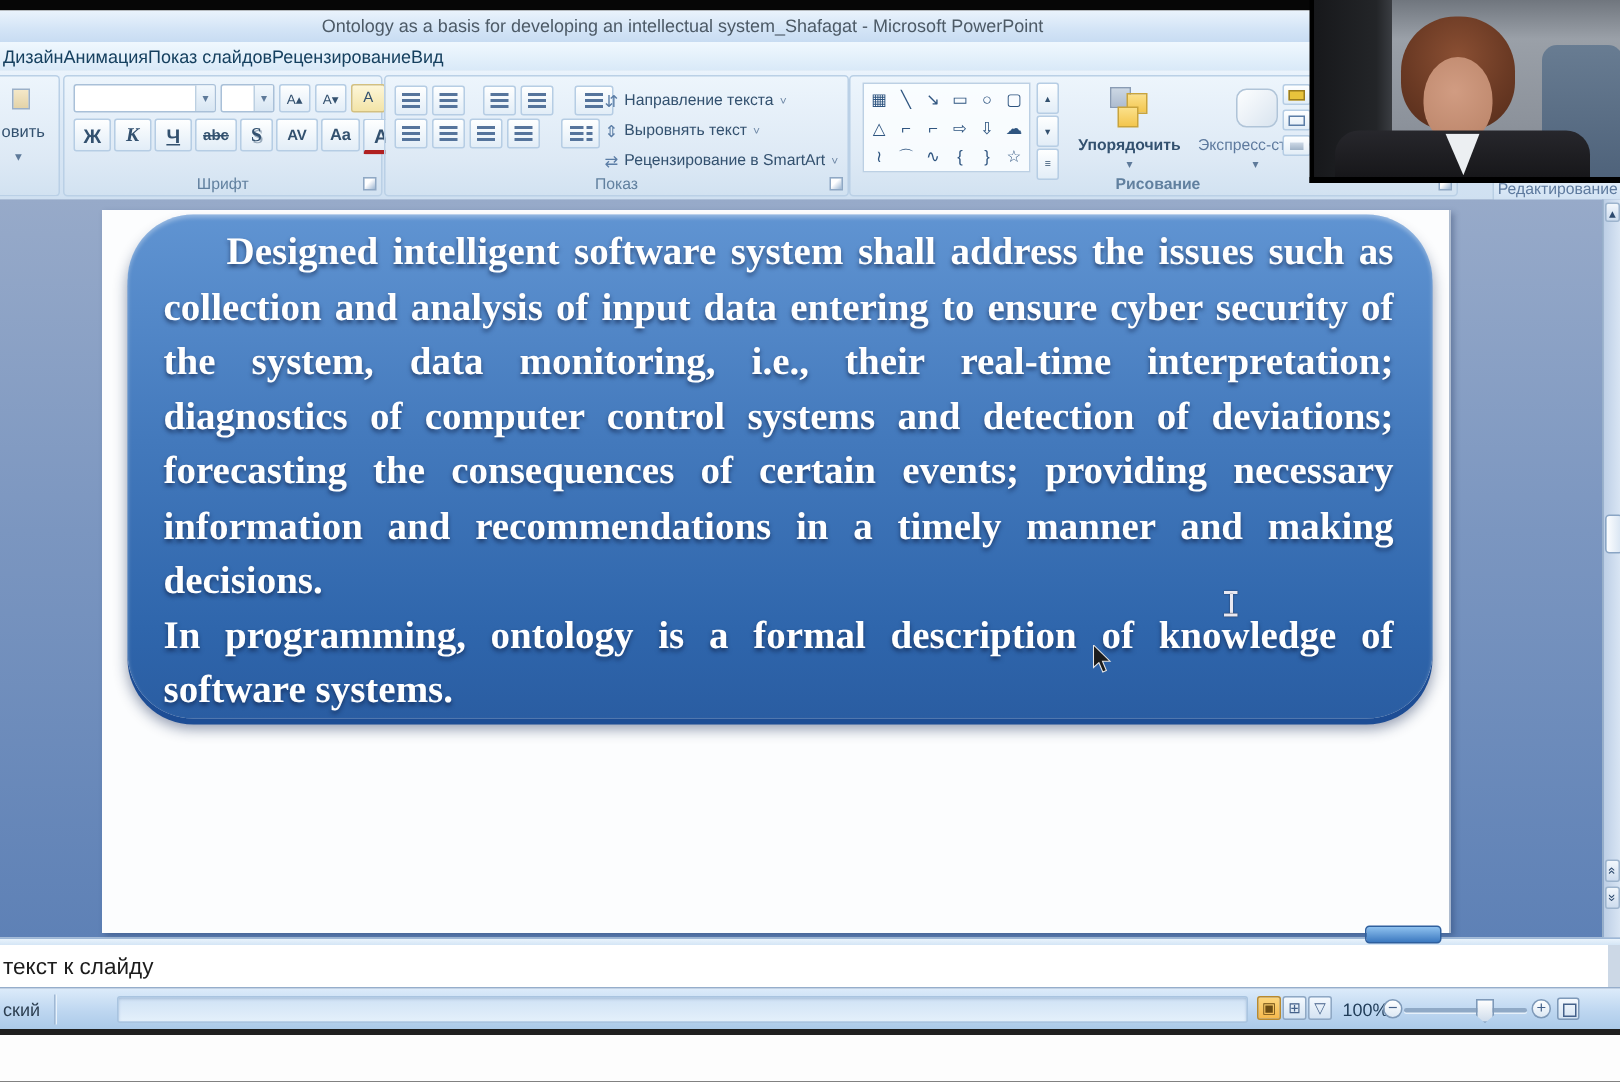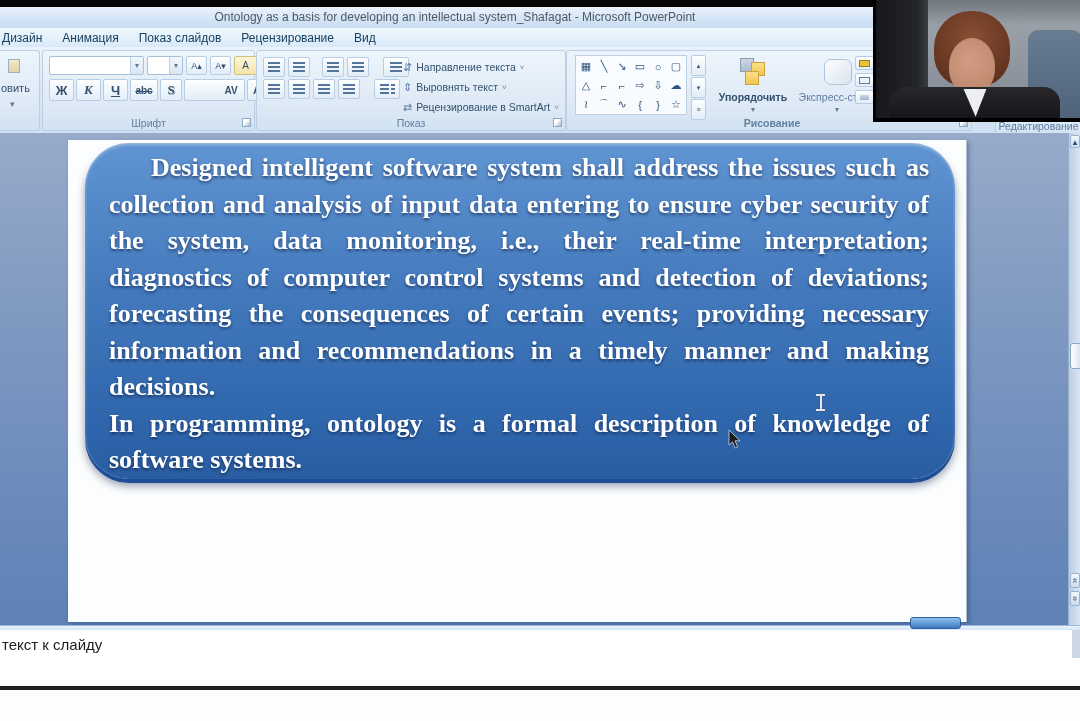--- a/index.html
+++ b/index.html
@@ -11,21 +11,21 @@
   .top-strip{left:0;top:0;width:1080px;height:7px;background:#060606;}
   .titlebar{left:0;top:7px;width:1080px;height:21px;
             background:linear-gradient(180deg,#eaf3fc,#d3e4f6 60%,#c8dcf2);
             border-bottom:1px solid #b9cfe6;}
   .titlebar span{display:block;width:910px;text-align:center;font-size:12px;color:#4d5a66;line-height:21px;}
 
   
   .tabrow{left:0;top:28px;width:1080px;height:19px;
           background:linear-gradient(180deg,#f0f8fe,#d9e9f8);
           border-bottom:1px solid #c2d7ec;display:flex;align-items:center;}
-  .tab{font-size:12px;color:#16405f;margin-left:20px;white-space:nowrap;cursor:default;}
+  .tab{font-size:12px;color:#16405f;white-space:nowrap;cursor:default;}
   .tab:first-child{margin-left:2px;}
 
   
   .ribbon{left:0;top:47px;width:1080px;height:86px;
           background:linear-gradient(180deg,#eaf3fc 0%,#dcea f7 40%,#d3e3f3 100%);
           background:linear-gradient(180deg,#eaf3fc 0%,#dce9f6 40%,#cfe0f1 100%);
           border-bottom:1px solid #9db5d1;}
   .rgroup{position:absolute;top:3px;height:79px;border:1px solid #bad0e6;border-radius:3px;
           background:linear-gradient(180deg,#edf5fc,#dde9f5 70%,#d2e2f1);}
   .glabel{position:absolute;bottom:1px;left:0;width:100%;text-align:center;
@@ -166,21 +166,21 @@
         <div class="rbtn" style="width:19px;height:17px;font-size:9px;">A▴</div>
         <div class="rbtn" style="width:19px;height:17px;font-size:9px;">A▾</div>
         <div class="rbtn" style="width:21px;height:17px;font-size:10px;background:linear-gradient(#fdf6d8,#f3e4a8);border-color:#d3c080;">A</div>
       </div>
       <div style="position:absolute;left:6px;top:28px;display:flex;gap:2px;">
         <div class="rbtn lettbtn">Ж</div>
         <div class="rbtn lettbtn" style="font-style:italic;font-family:'Liberation Serif',serif;">К</div>
         <div class="rbtn lettbtn" style="text-decoration:underline;">Ч</div>
         <div class="rbtn lettbtn" style="width:26px;font-size:10px;text-decoration:line-through;">abc</div>
         <div class="rbtn lettbtn" style="width:20px;font-family:'Liberation Serif',serif;text-shadow:1px 1px 0 #9ab;">S</div>
-        <div class="rbtn lettbtn" style="width:26px;font-size:10px;padding-left:33px;">AV</div>
+        <div class="rbtn lettbtn" style="width:26px;font-size:10px;">AV</div>
         <div class="rbtn lettbtn" style="width:24px;font-size:11px;">Aa</div>
         <div class="rbtn lettbtn" style="width:22px;border-bottom:3px solid #b02020;">A</div>
       </div>
       <div class="glabel">Шрифт</div>
       <div class="launcher"></div>
     </div>
 
     <div class="rgroup" style="left:256px;width:308px;">
       <div style="position:absolute;left:6px;top:6px;display:flex;gap:3px;">
         <div class="rbtn" style="width:20px;height:18px;">
@@ -327,20 +327,38 @@
       <b class="b"></b>
     </div>
 
   <div class="abs splitter"></div>
 
   <div class="abs notes">
     <span>текст к слайду</span>
     <div class="notes-scroll"></div>
   </div>
 
+  <div class="abs statusbar">
+    <span class="sb-lang">ский</span>
+    <span class="sb-sep"></span>
+    <span class="sb-groove"></span>
+    <div class="viewbtns">
+      <span class="vbtn active">▣</span>
+      <span class="vbtn">⊞</span>
+      <span class="vbtn">▽</span>
+    </div>
+    <span class="sb-zoom">100%</span>
+    <span class="zbtn" style="left:922px;">−</span>
+    <span class="ztrack"></span>
+    <span class="zthumb"></span>
+    <span class="zbtn" style="left:1021px;">+</span>
+    <span class="fitbtn">
+        <i></i>
+      </span>
+  </div>
 
   <div class="abs dark-line"></div>
   <div class="abs bottom-white"></div>
 
   <div class="abs webcam">
     <div class="wc-darkleft"></div>
     <div class="wc-chair"></div>
     <div class="wc-hair"></div>
     <div class="wc-face"></div>
     <div class="wc-jacket"></div>

